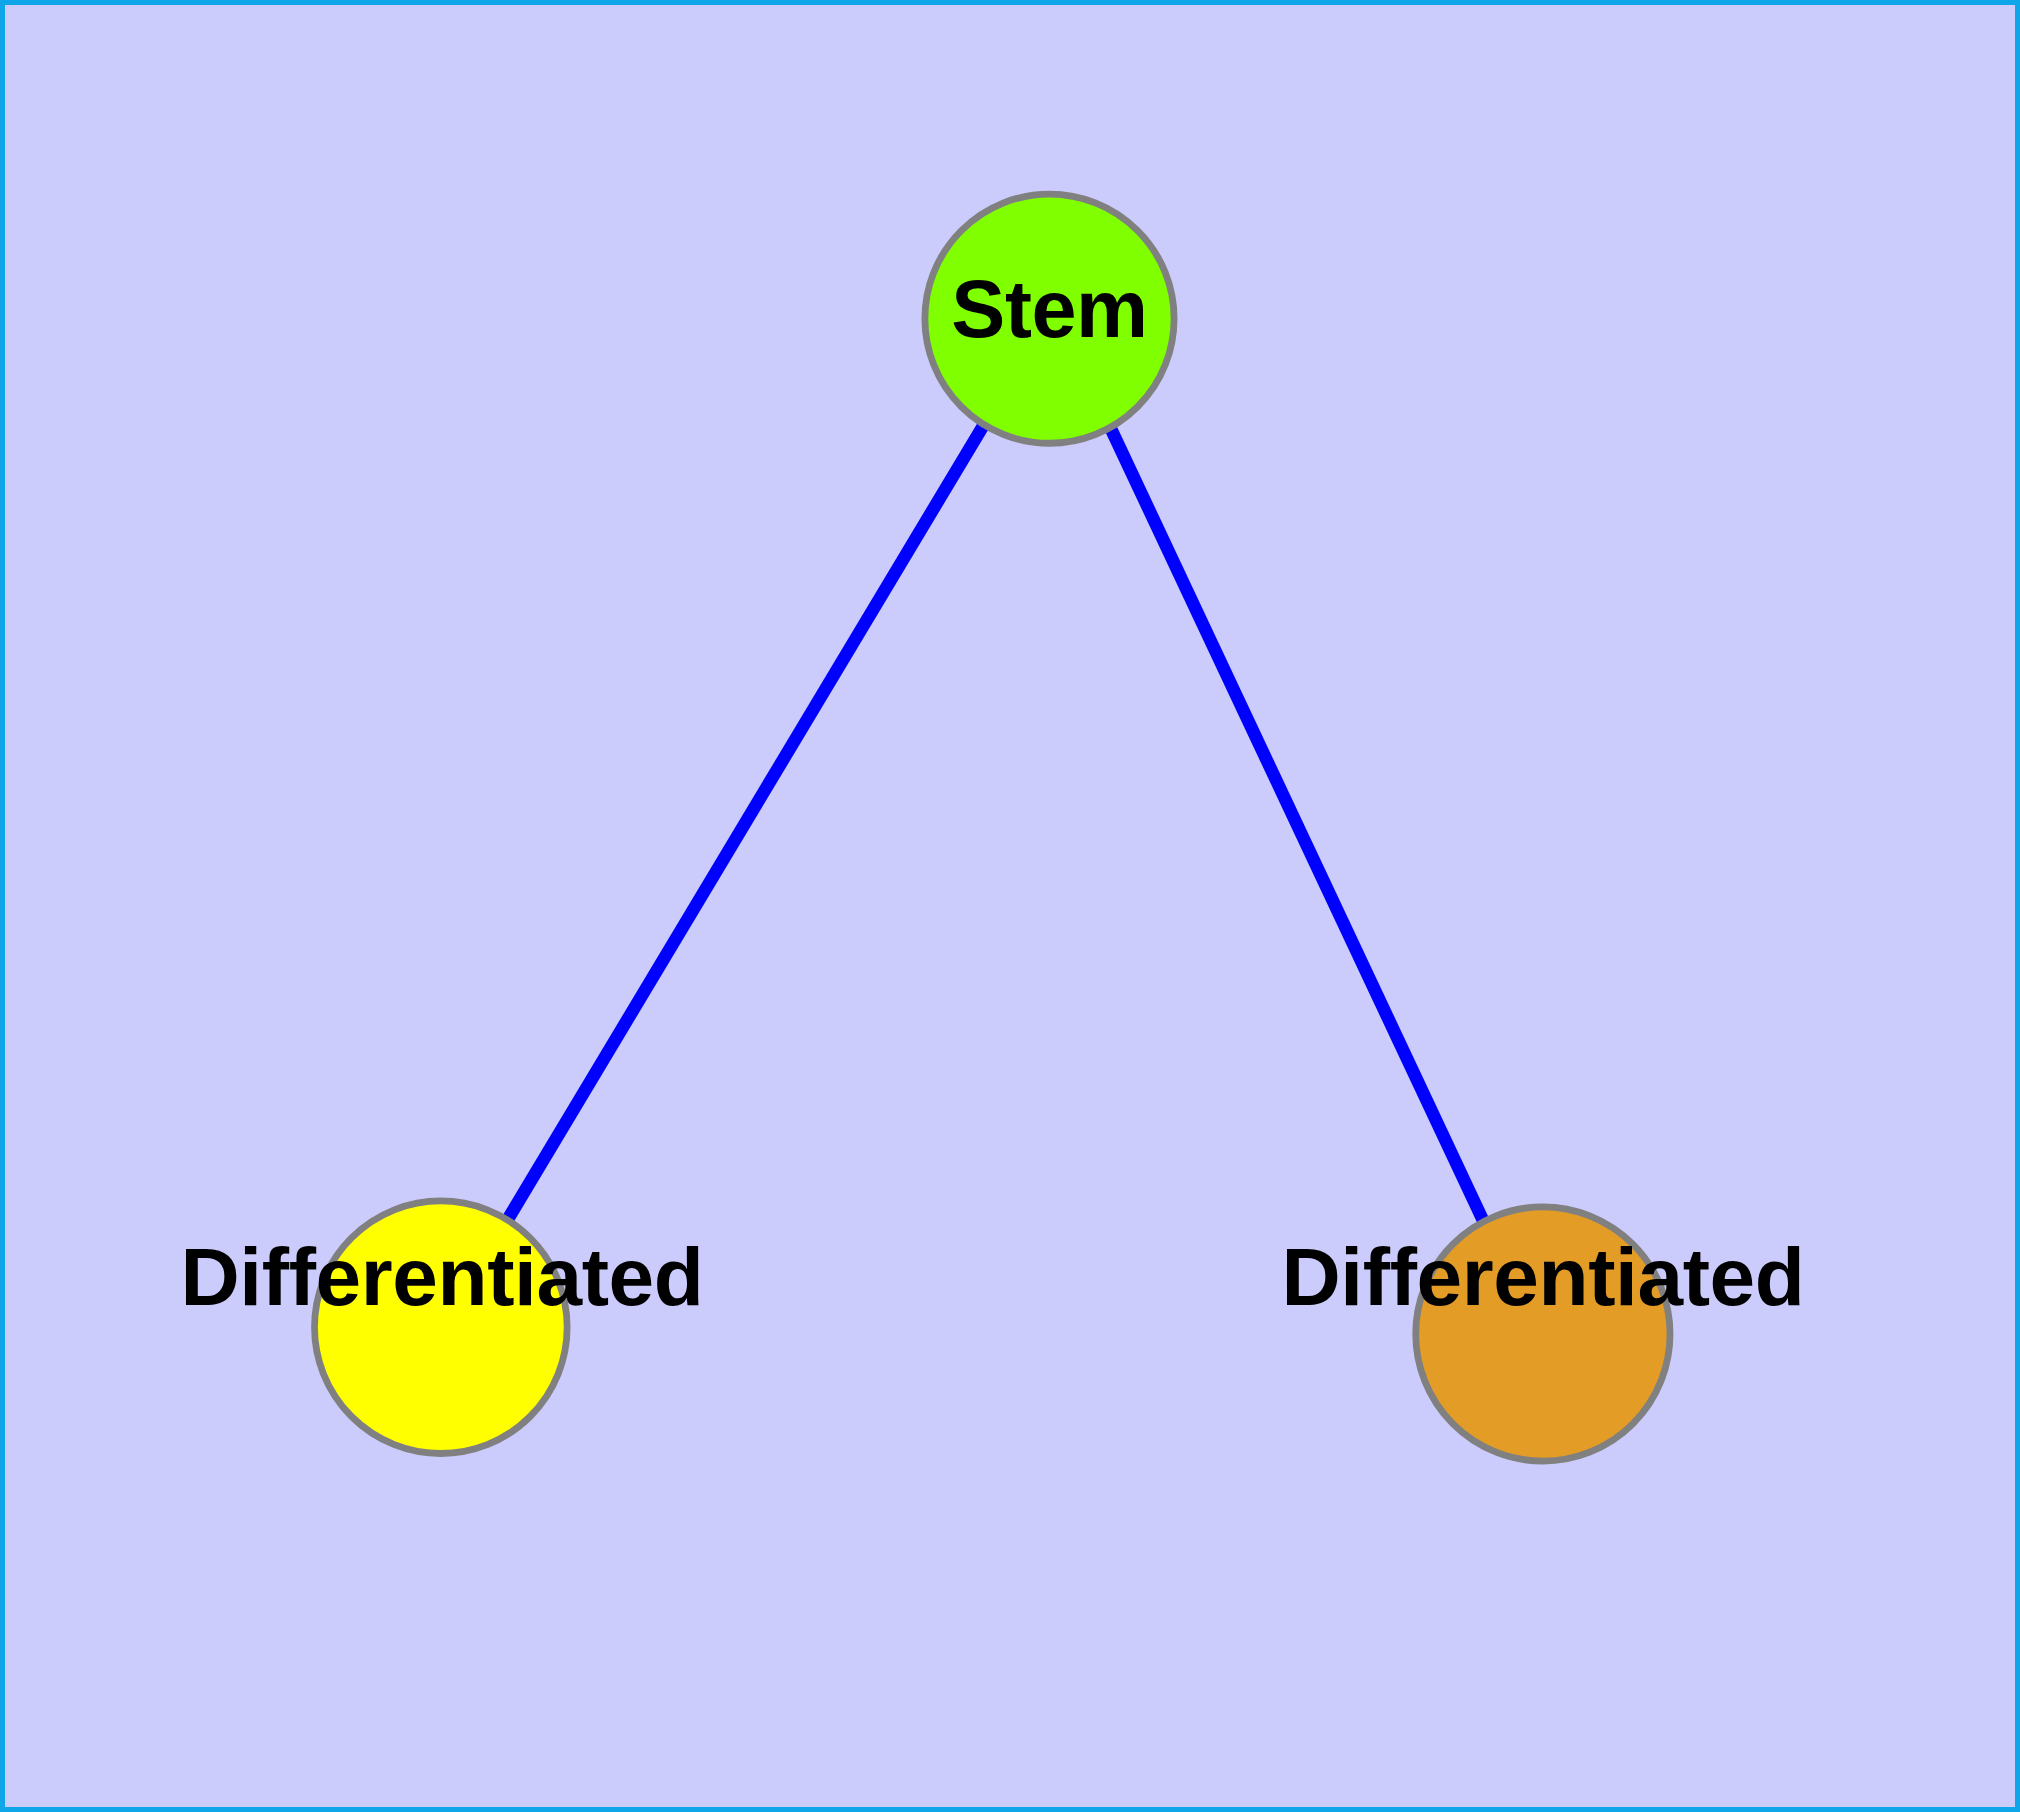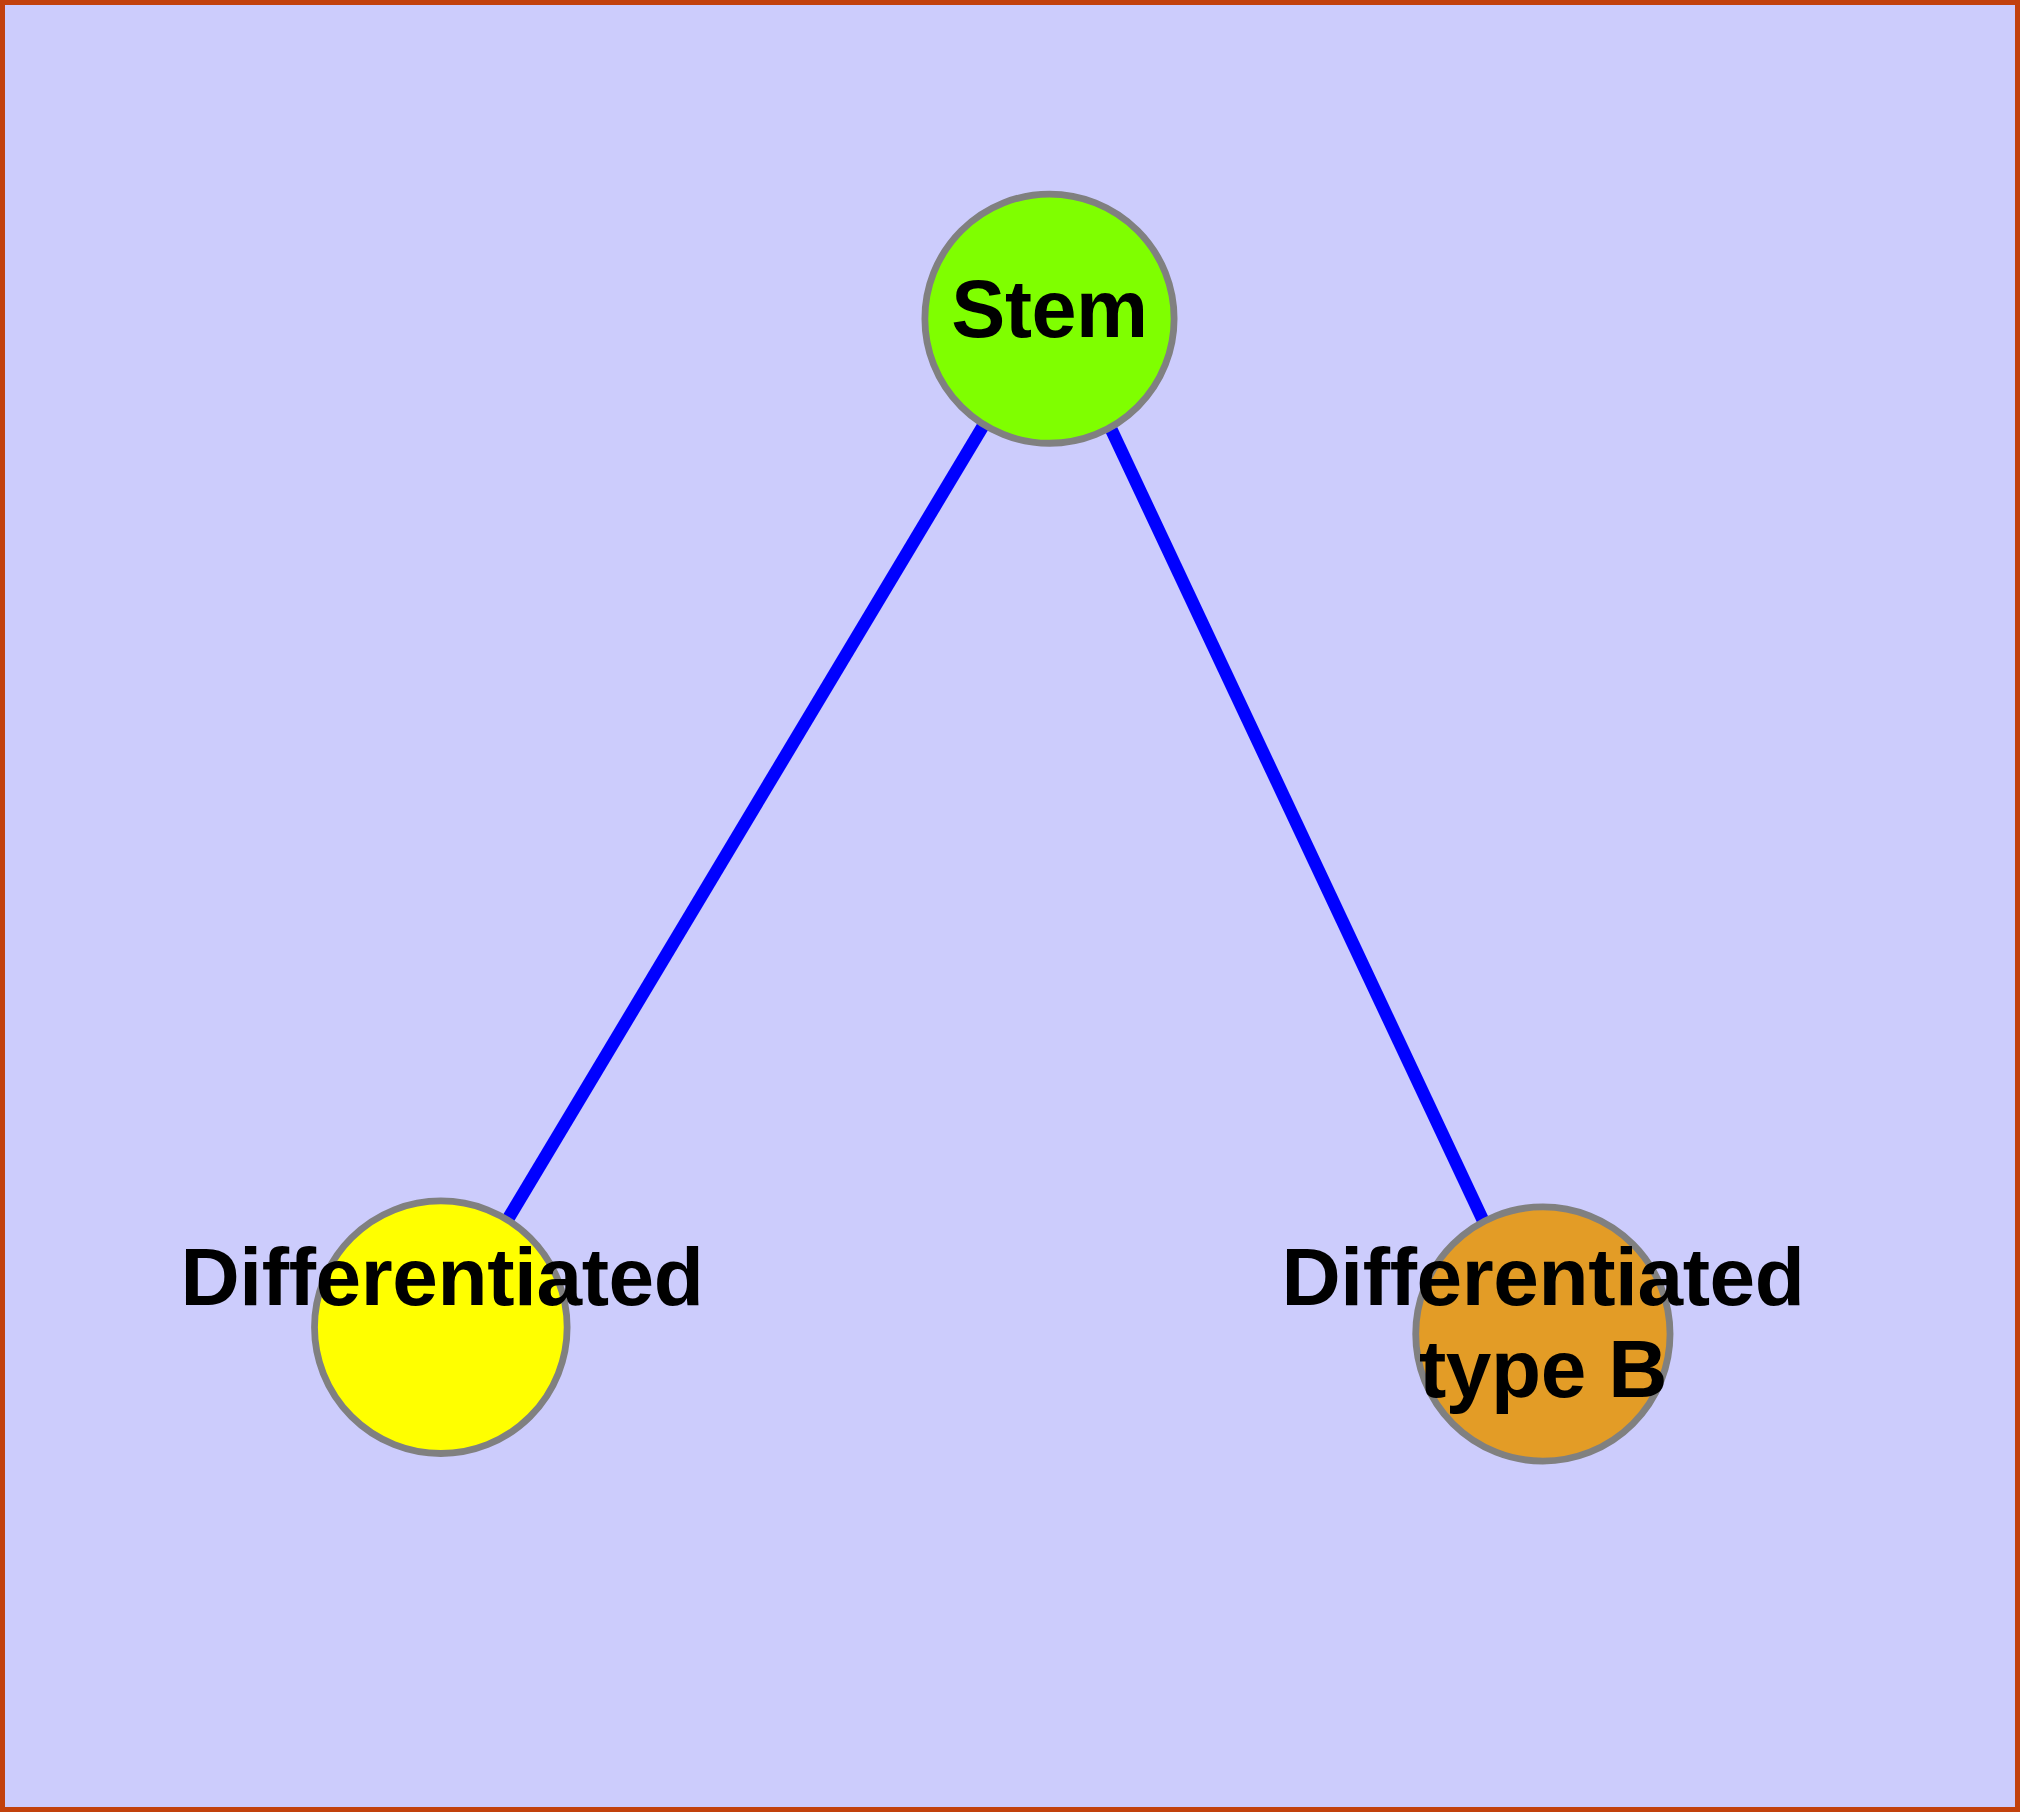--- a/index.html
+++ b/index.html
@@ -13,21 +13,21 @@
     overflow: hidden;
     font-family: "Liberation Sans", sans-serif;
   }
 
   #canvas {
     position: absolute;
     left: 0;
     top: 0;
     width: 2021px;
     height: 1812px;
-    background: #c2410c;
+    background: #0ea5e9;
   }
 
   #plot-background {
     position: absolute;
     left: 5.1px;
     top: 5.1px;
     width: 2010px;
     height: 1802px;
     background: #ccccfc;
   }
@@ -96,17 +96,16 @@
   <div class="node-label" id="label-stem">
     <span>Stem</span>
   </div>
 
   <div class="node-label" id="label-diff-a">
     <span>Differentiated</span><br>
   </div>
 
   <div class="node-label" id="label-diff-b">
     <span>Differentiated</span><br>
-    <span>type B</span>
   </div>
 
 </div>
 
 
 </body></html>

